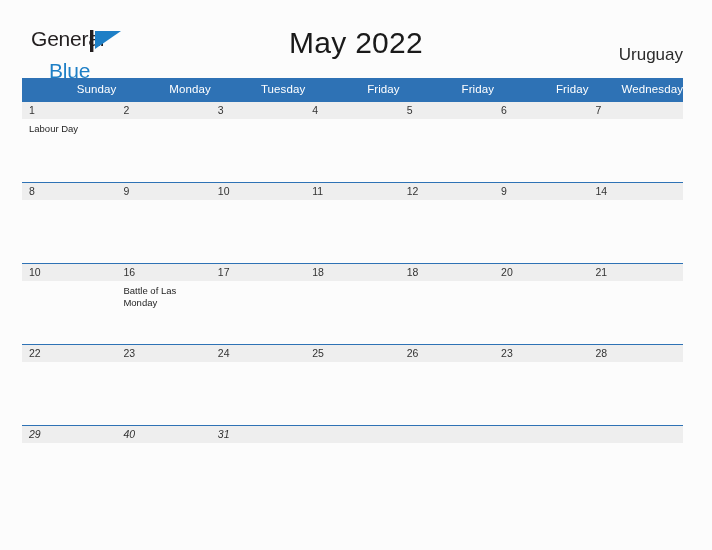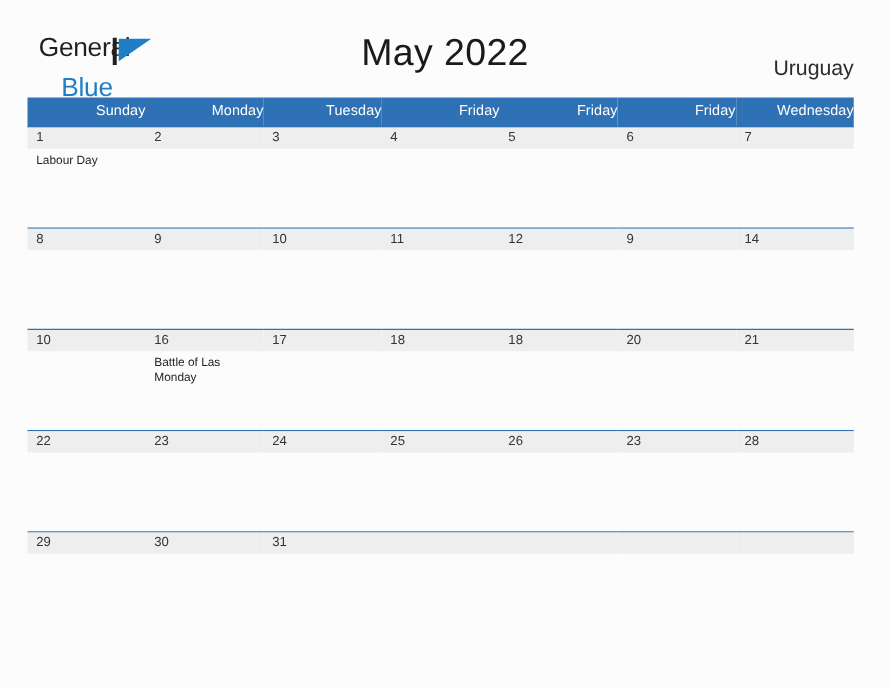--- a/index.html
+++ b/index.html
@@ -103,20 +103,21 @@
     padding: 5px 0 6px 7px;
     height: 10px;
     letter-spacing: 0.1px;
   }
 
   .week-row {
     height: 81px;
   }
   .week-row.last {
     height: 30px;
+    font-style: italic;
   }
 
   .calendar td {
     vertical-align: top;
     padding: 0;
     border-top: 1px solid #2e72b5;
     background: #fcfcfc;
   }
   .calendar thead tr th {
     border: none;
@@ -339,21 +340,21 @@
           </td>
         </tr>
         <tr class="week-row last">
           <td>
             <div class="daycell">
               <span class="daynum">29</span>
             </div>
           </td>
           <td>
             <div class="daycell">
-              <span class="daynum">30</span>
+              <span class="daynum">40</span>
             </div>
           </td>
           <td>
             <div class="daycell">
               <span class="daynum">31</span>
             </div>
           </td>
           <td>
             <div class="daycell">
               <span class="daynum empty"></span>

